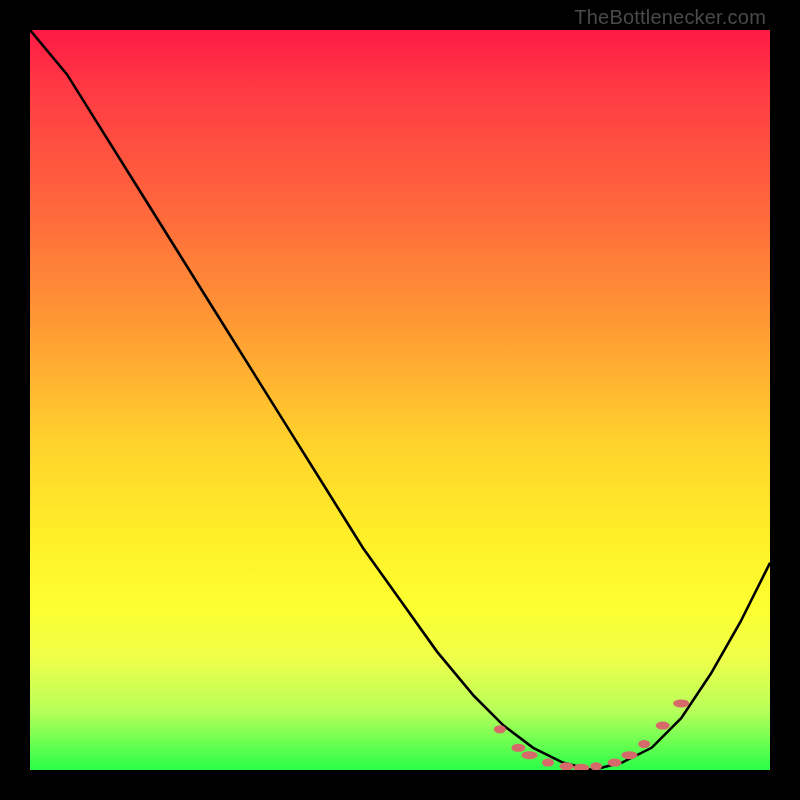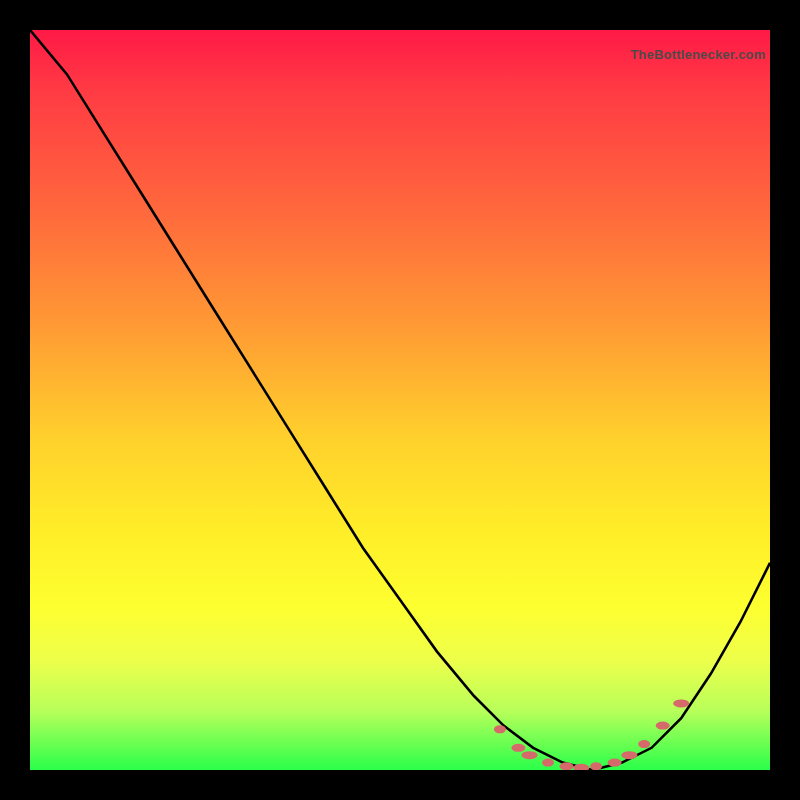--- a/index.html
+++ b/index.html
@@ -38,24 +38,23 @@
       #eeff4a 85%,
       #b8ff5a 92%,
       #2aff4a 100%
     );
   }
   .watermark {
     position: absolute;
     top: 6px;
     right: 34px;
     color: #4a4a4a;
-    font-size: 13px;
-    font-weight: 700;
+    font-size: 20px;
+    font-weight: 400;
     letter-spacing: 0.2px;
-    margin-top: 41px;
   }
   .svg-layer {
     position: absolute;
     top: 30px;
     left: 30px;
     width: 740px;
     height: 740px;
   }
 </style>
 </head>

